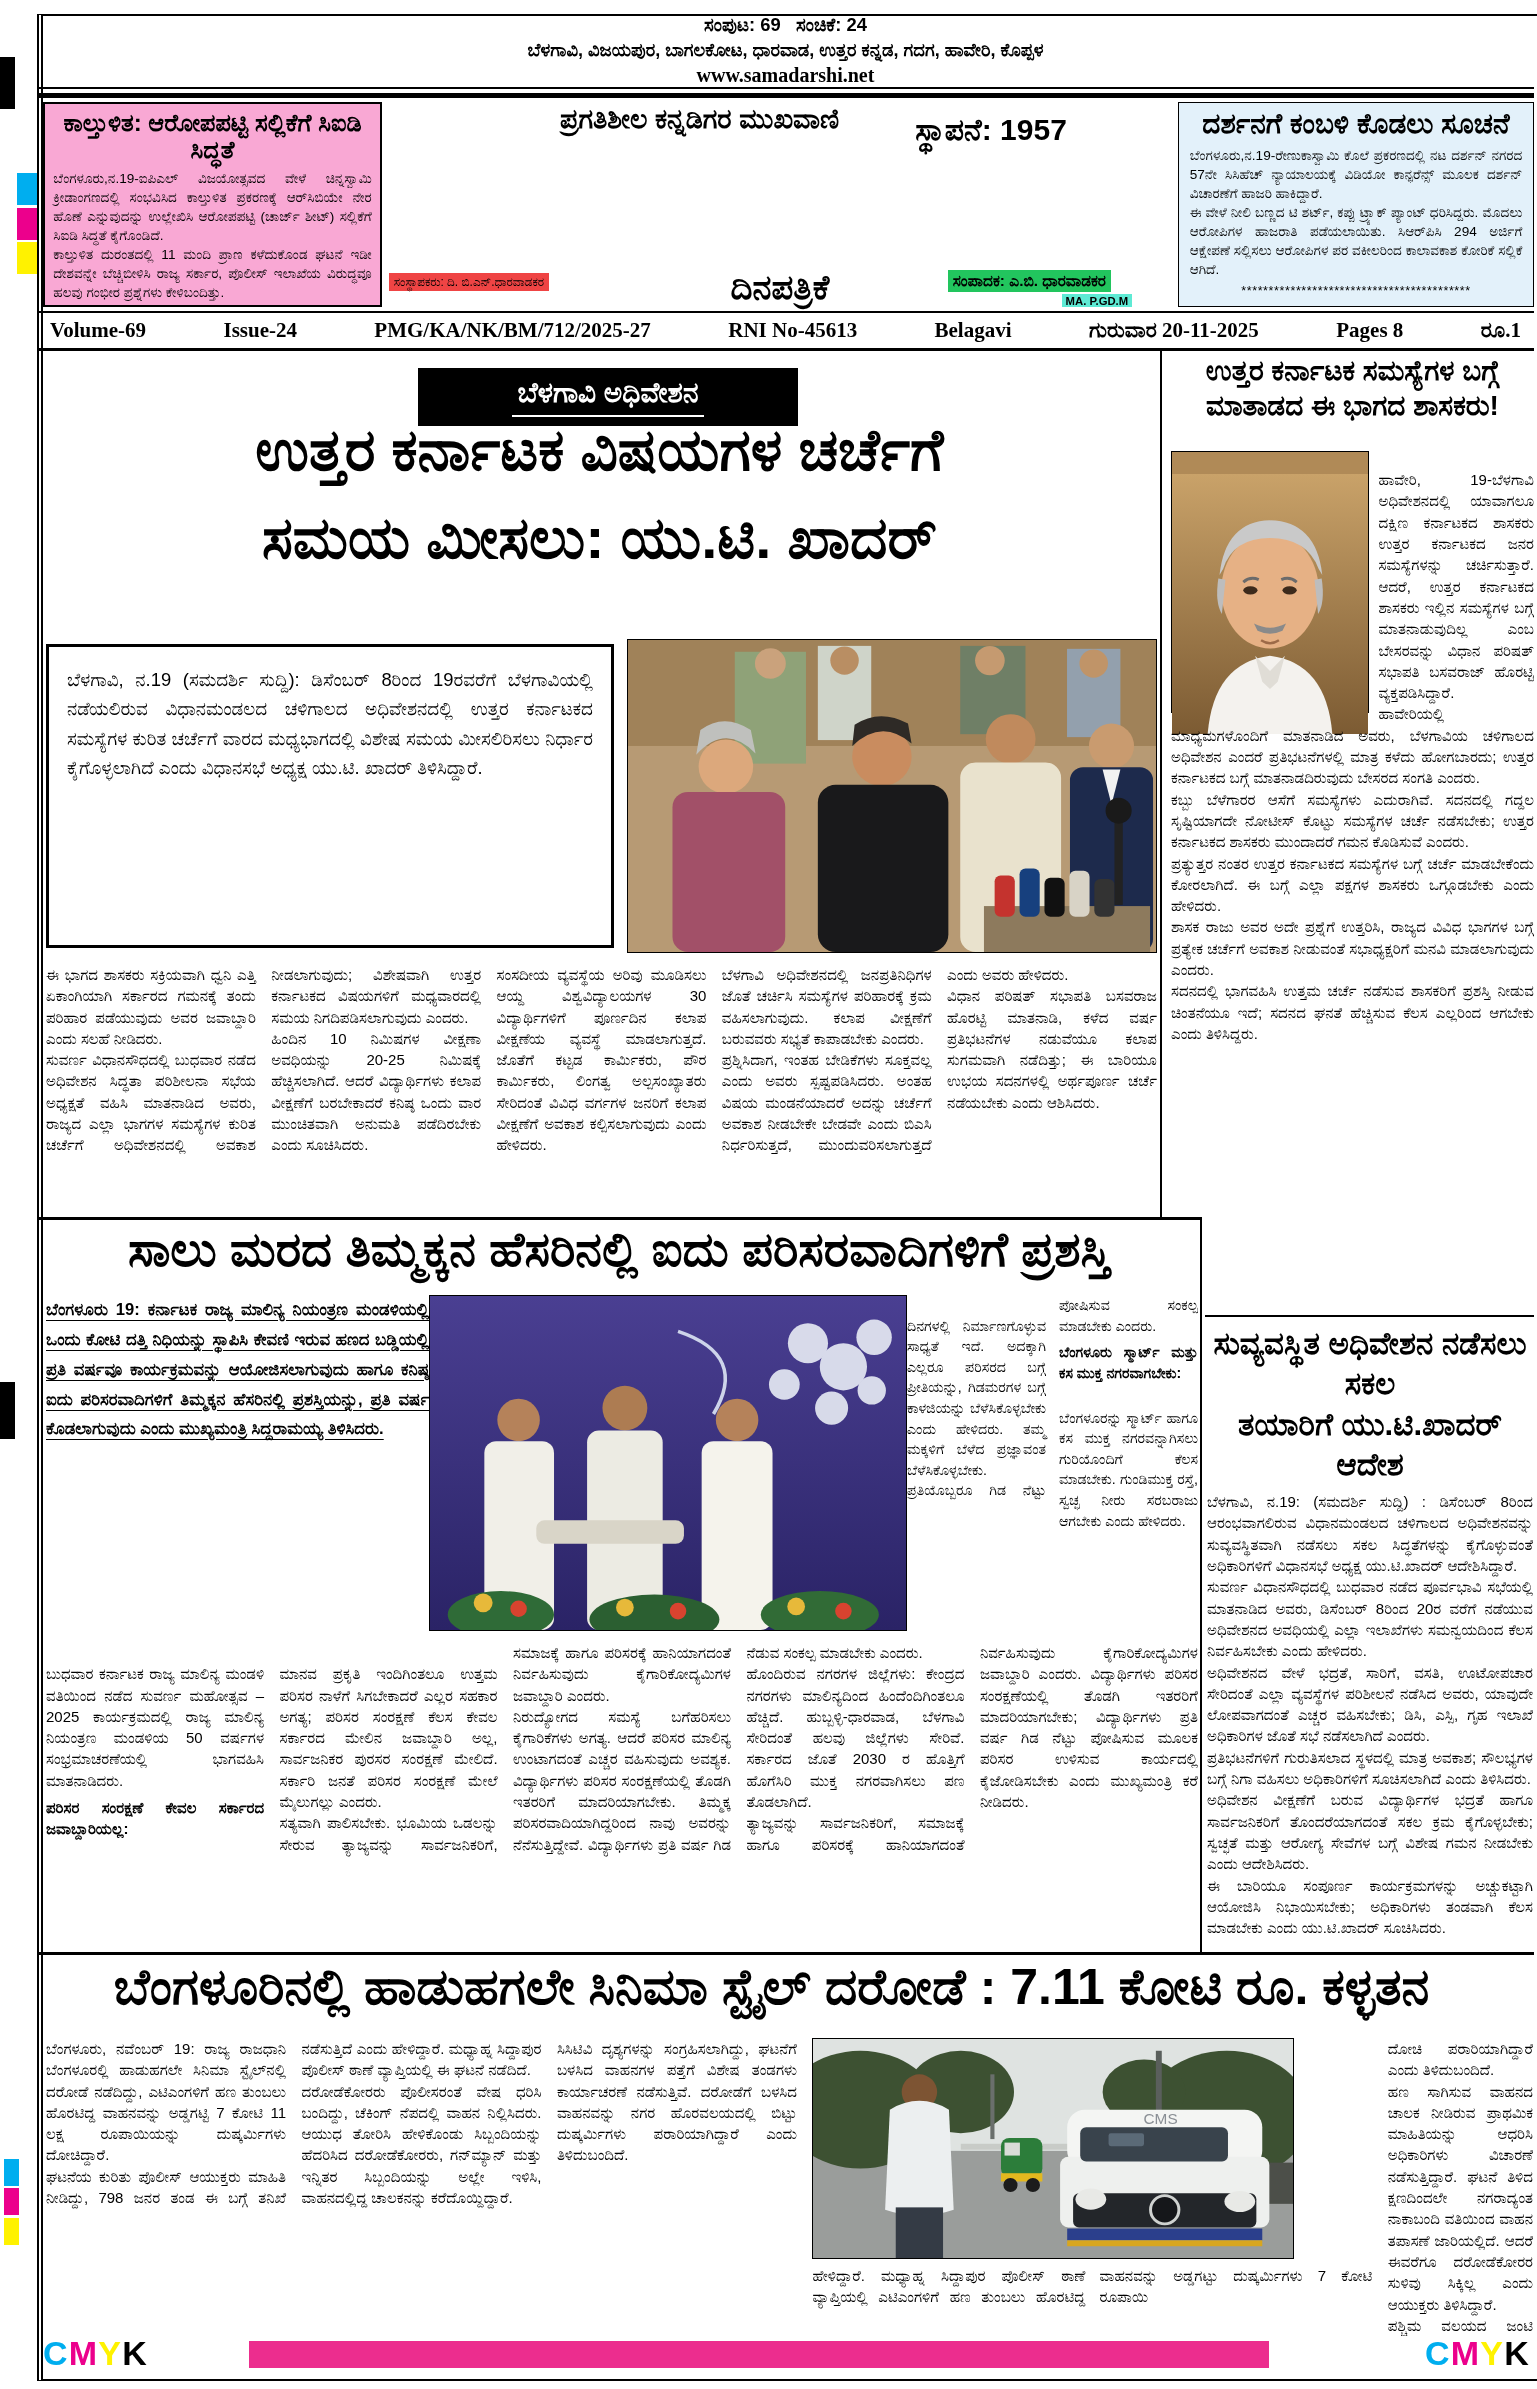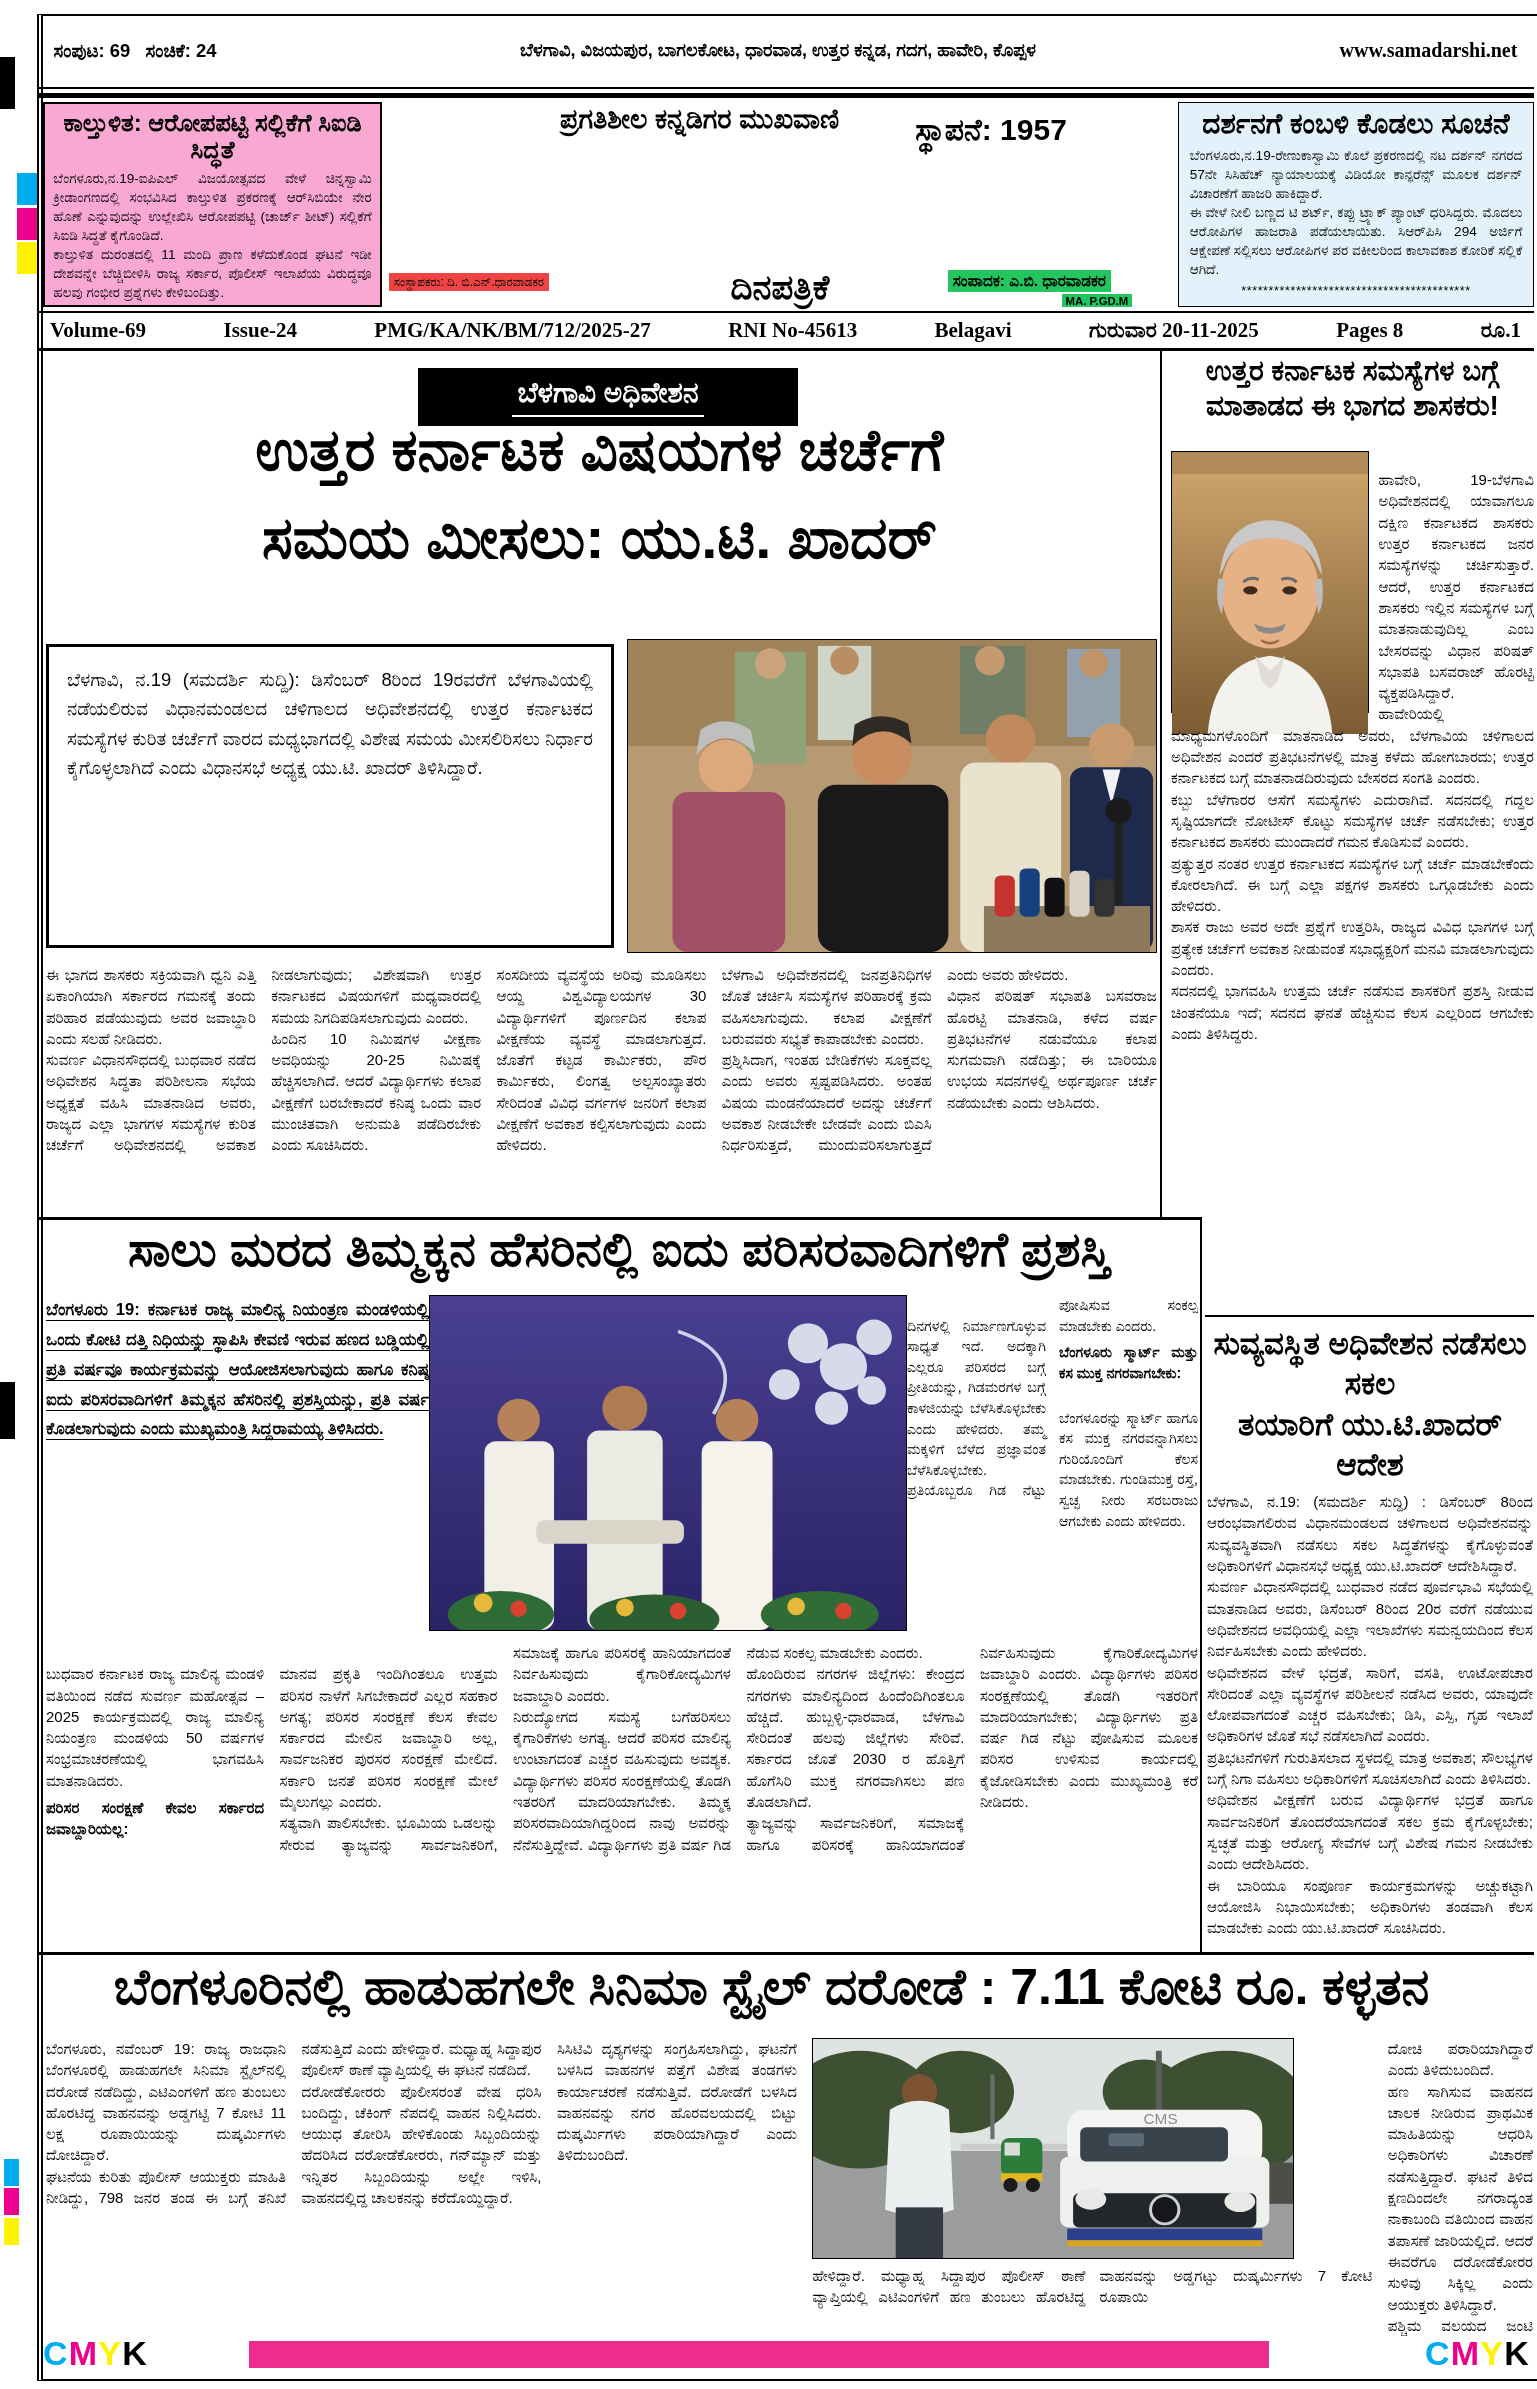--- a/index.html
+++ b/index.html
@@ -3,38 +3,38 @@
 <meta charset="utf-8">
 <style>
   html,body{margin:0;padding:0;background:#f2f2f2;}
   #paper{position:relative;width:1537px;height:2389px;background:#fff;color:#000;
          font-family:"Liberation Sans", sans-serif;overflow:hidden;}
   .abs{position:absolute;}
   .frame{left:37px;top:14.2px;width:1494px;height:2363px;border:2.4px solid #000;border-left:6px double #000;pointer-events:none;}
   
   .topbar{left:37px;top:14.2px;width:1497px;height:75px;border-bottom:2.4px solid #000;
           display:flex;align-items:center;justify-content:space-between;padding:0 16.6px;box-sizing:border-box;
-          font-size:18.4px;font-weight:bold;}
+          font-size:18.4px;font-weight:bold;flex-direction:column;}
   .topbar .cities{font-size:18px;}
   .topbar .web{font-family:"Liberation Serif",serif;font-size:20px;}
   .thickrule{background:#000;}
   
   .leftbox{left:43px;top:102px;width:339px;height:205px;background:#f9a8d4;border:2.4px solid #000;box-sizing:border-box;padding:3.6px 8.3px;overflow:hidden;}
   .leftbox h2{margin:1.2px 0 4.7px 0;font-size:24px;text-align:center;line-height:1.15;}
   .boxbody{font-size:13.6px;line-height:1.4;text-align:justify;white-space:pre-line;}
   .rightbox{left:1178px;top:102px;width:356px;height:205px;background:#e3f1fa;border:1.8px solid #000;box-sizing:border-box;padding:4.7px 10.7px;overflow:hidden;}
   .rightbox h2{margin:1.2px 0 6px 0;font-size:28px;text-align:center;line-height:1.1;}
   .stars{text-align:center;font-size:12.5px;letter-spacing:0.6px;margin-top:4.7px;overflow:hidden;white-space:nowrap;}
   .tagline{left:403px;top:104px;width:593px;text-align:center;font-size:27px;font-weight:bold;}
   .established{left:807px;top:113px;width:368px;text-align:center;font-size:30px;font-weight:bold;}
   .mast-title{left:385px;top:129px;width:789px;text-align:center;font-size:122px;font-weight:bold;line-height:1.05;font-family:"Liberation Serif",serif;}
   .founder{left:389px;top:273px;background:#ef4444;font-size:12px;font-weight:normal;padding:1.8px 4.7px;}
   .daily{left:617px;top:268px;width:326px;text-align:center;font-size:34px;font-weight:bold;}
   .editor{left:948px;top:270px;background:#22c55e;font-size:15.4px;font-weight:bold;padding:1.8px 4.7px;}
-  .editorq{left:1062px;top:294px;background:#22c55e;font-size:11.3px;font-weight:bold;padding:0.6px 3.6px;}
+  .editorq{left:1062px;top:294px;background:#5eead4;font-size:11.3px;font-weight:bold;padding:0.6px 3.6px;}
   
   .infobar{left:37px;top:311px;width:1497px;height:40px;border-top:2.4px solid #000;border-bottom:3px solid #000;
            display:flex;align-items:center;justify-content:space-between;padding:0 13px;box-sizing:border-box;
            font-size:21px;font-weight:bold;font-family:"Liberation Serif",serif;}
   
   .vrule{background:#000;}
   .kicker{left:418px;top:368px;width:380px;height:58px;background:#000;color:#fff;display:flex;align-items:center;justify-content:center;}
   .kicker span{font-size:28px;font-weight:bold;border-bottom:2.4px solid #fff;padding:0 6px 4.7px 6px;}
   .h1{left:42px;width:1115px;text-align:center;font-size:58px;font-weight:bold;line-height:1.05;}
   .leadbox{left:46px;top:644px;width:568px;height:304px;border:3px solid #000;box-sizing:border-box;padding:18px 18px;

